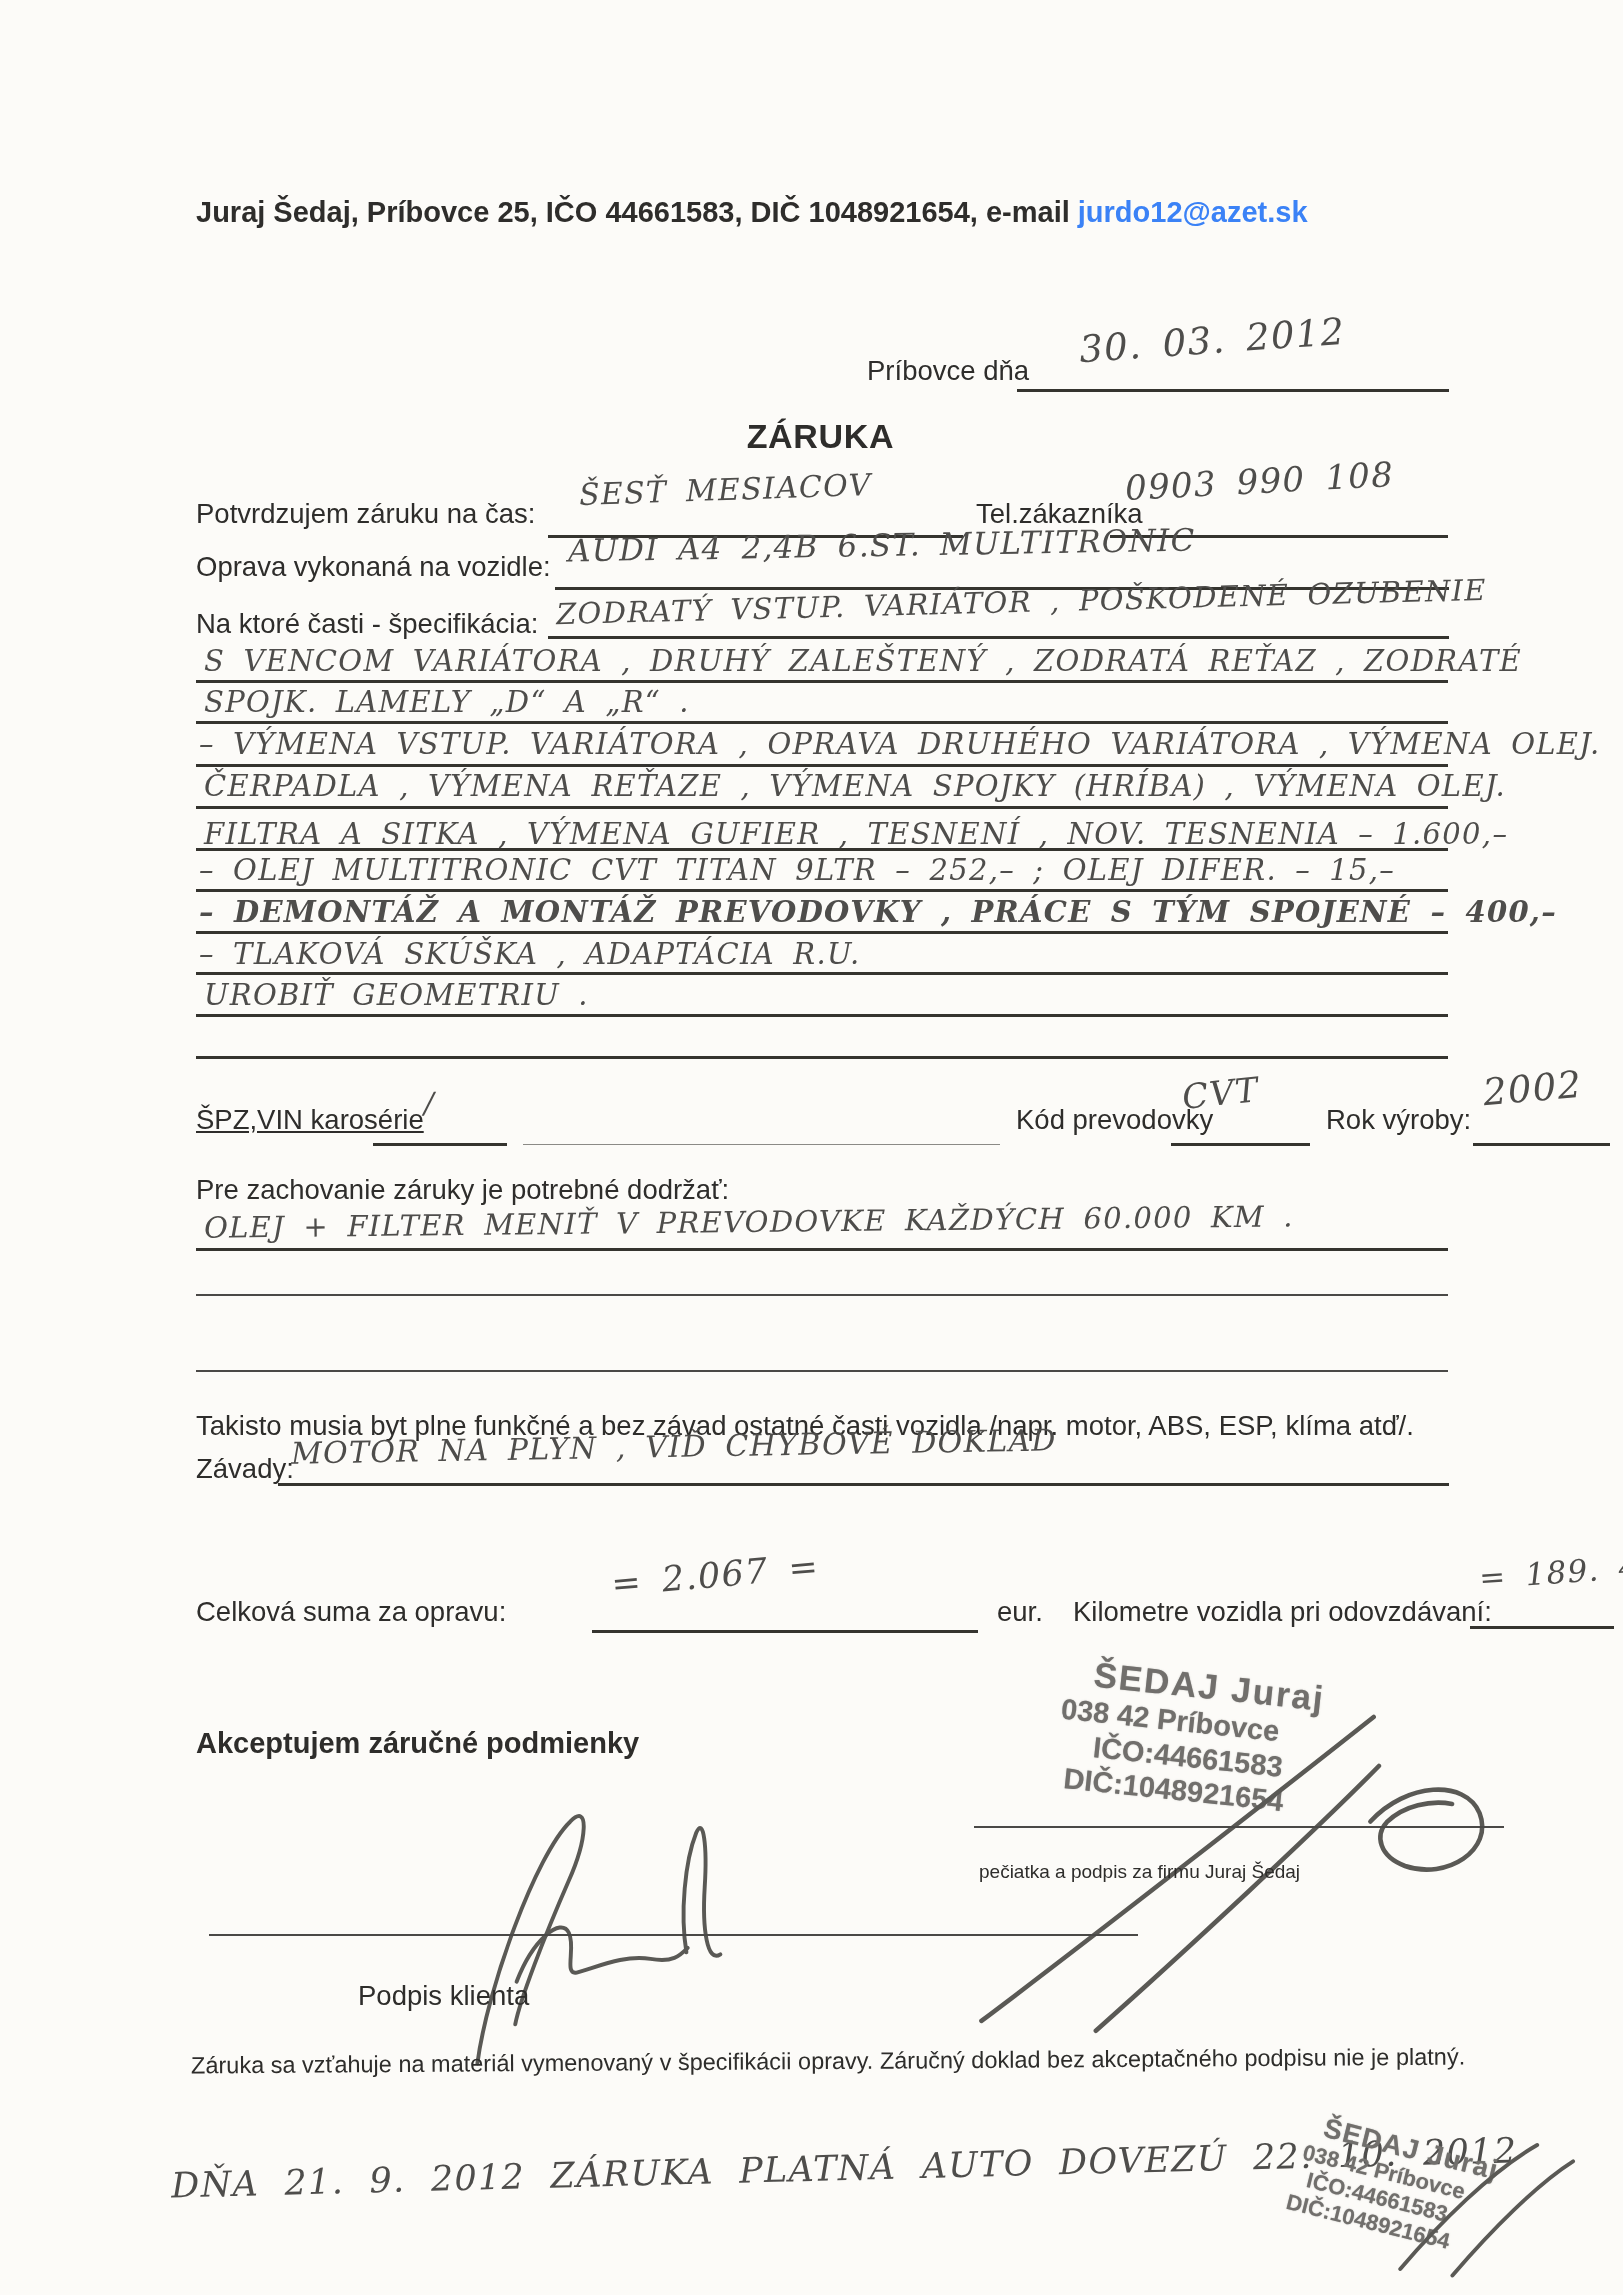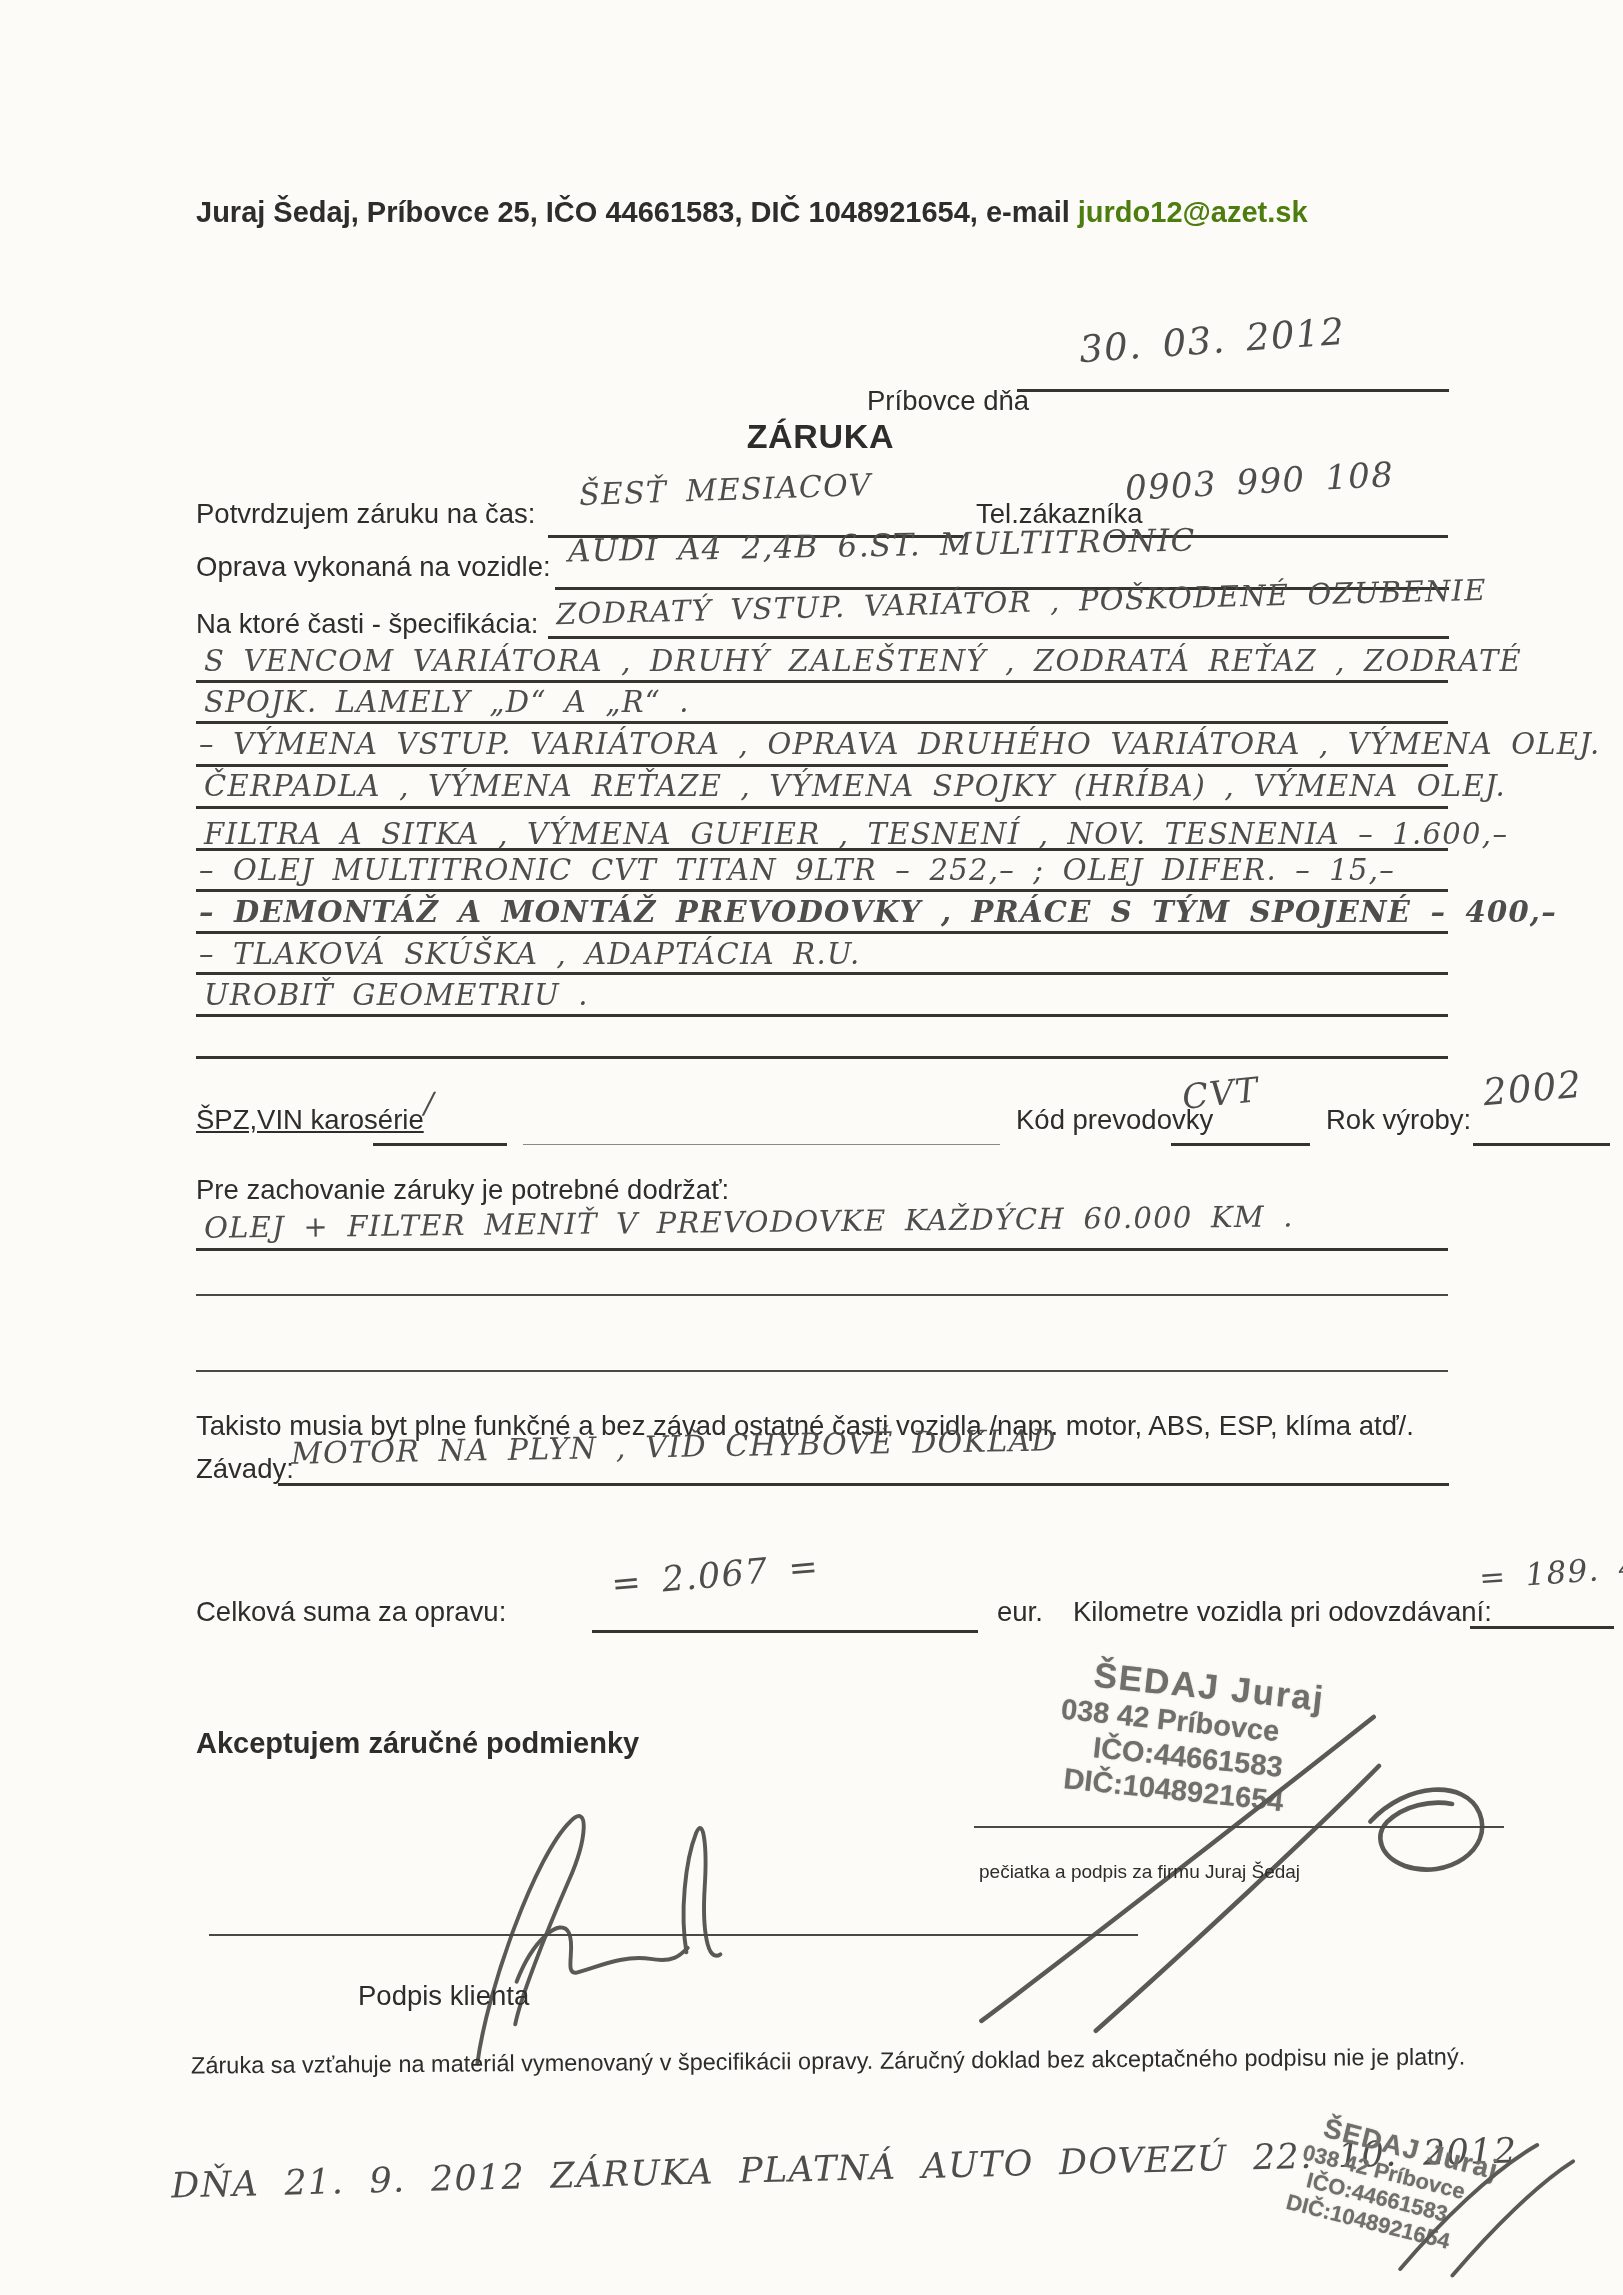--- a/index.html
+++ b/index.html
@@ -4,21 +4,21 @@
 <style>
   html,body{margin:0;padding:0;background:#e8e8e6;}
   .sheet{
     position:relative;width:1623px;height:2295px;margin:0 auto;
     background:#fcfbf8;overflow:hidden;
     font-family:"Liberation Sans",sans-serif;color:#2b2b2b;
   }
   .abs{position:absolute;white-space:nowrap;}
   .printed{font-family:"Liberation Sans",sans-serif;color:#2e2d2b;}
   .b{font-weight:bold;}
-  .gray{color:#4d7c0f;}
+  .gray{color:#3b82f6;}
   .hw{
     font-family:"DejaVu Serif",serif;font-style:italic;color:#4e4d4b;
     letter-spacing:1.3px;word-spacing:7.8px;
   }
   .rule{position:absolute;border-bottom:3.3px solid #35342f;height:0;}
   .rule.thin{border-bottom-width:2px;border-bottom-color:#4a4947;}
   .rule.faint{border-bottom-width:1.3px;border-bottom-color:#8b8a86;}
   .stamp{
     position:absolute;color:#716f6c;font-family:"Liberation Sans",sans-serif;
     font-weight:bold;text-shadow:0 0 1.3px rgba(110,110,108,.55);line-height:1.18;
@@ -29,21 +29,21 @@
 </style>
 </head>
 <body>
 
 <div class="sheet">
 
   <div class="abs printed b" style="left:196px;top:196px;font-size:29px;">
     <span>Juraj Šedaj, Príbovce 25, IČO 44661583, DIČ 1048921654, e-mail </span><span class="gray">jurdo12@azet.sk</span>
   </div>
 
-  <div class="abs printed" style="left:867px;top:355px;font-size:27.5px;margin-top:30px;">Príbovce dňa</div>
+  <div class="abs printed" style="left:867px;top:355px;font-size:27.5px;">Príbovce dňa</div>
   <div class="abs hw" style="left:1079px;top:319px;font-size:37px;transform:rotate(-4deg);">30. 03. 2012</div>
   <div class="rule" style="left:1017px;top:389px;width:432px;"></div>
 
   <div class="abs printed b" style="left:196px;top:417px;width:1249px;text-align:center;font-size:34px;letter-spacing:0.7px;">ZÁRUKA</div>
 
   <div class="abs printed" style="left:196px;top:498px;font-size:27.5px;">Potvrdzujem záruku na čas:</div>
   <div class="abs hw" style="left:579px;top:472px;font-size:30px;transform:rotate(-2deg);">ŠESŤ  MESIACOV</div>
   <div class="rule" style="left:548px;top:535px;width:415px;"></div>
   <div class="abs printed" style="left:976px;top:498px;font-size:27.5px;">Tel.zákazníka</div>
   <div class="abs hw" style="left:1125px;top:461px;font-size:34px;transform:rotate(-3deg);">0903 990 108</div>

